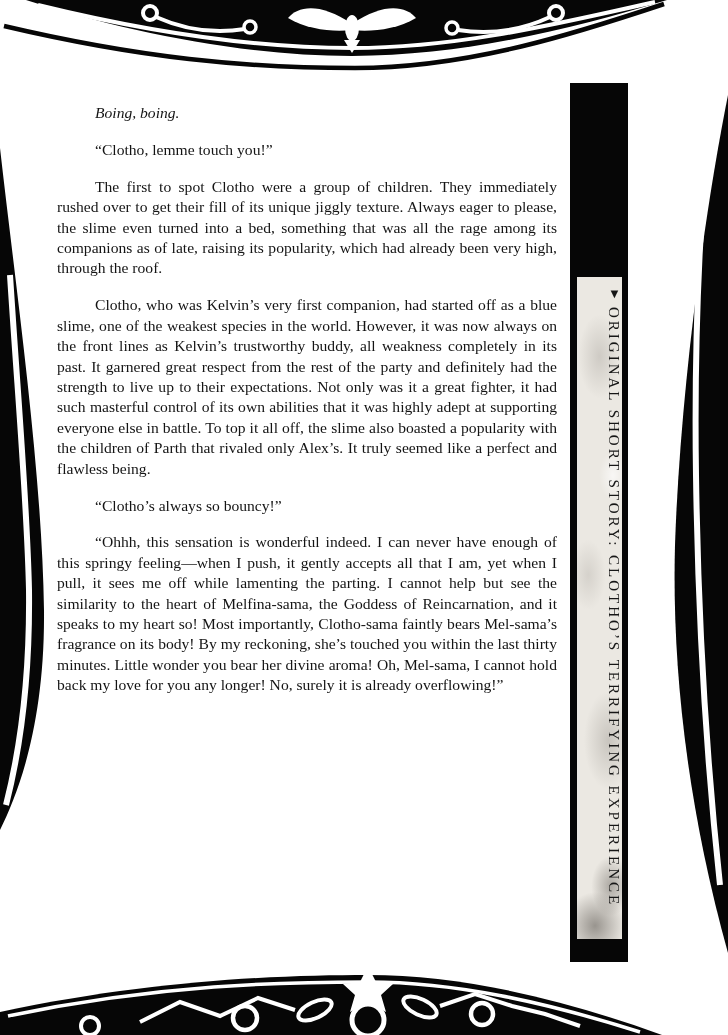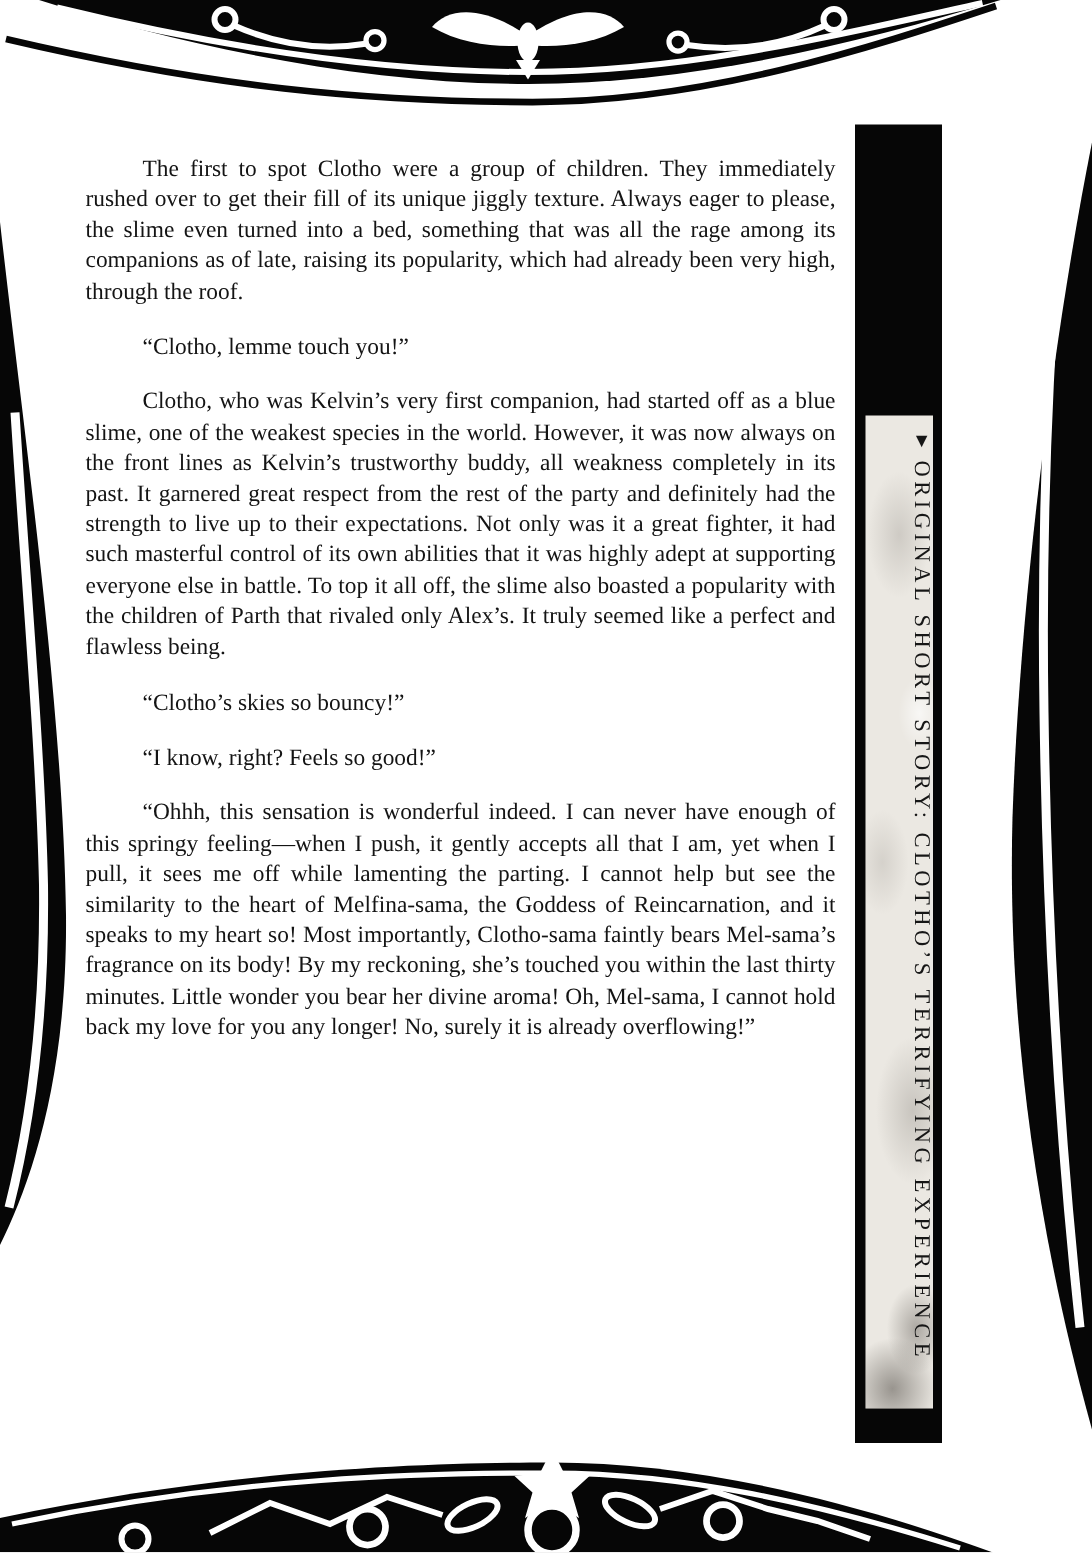--- a/index.html
+++ b/index.html
@@ -97,25 +97,25 @@
     <path d="M0,8 C16,150 42,330 44,470 C45,580 20,650 0,690 Z" fill="#060606"></path>
     <path d="M10,135 C18,260 27,360 29,450 C30,540 20,610 6,665" stroke="#ffffff" stroke-width="6" fill="none"></path>
   </svg>
 
   <svg class="orn right" width="58" height="860" viewBox="0 0 58 860">
     <path d="M58,0 C34,120 10,300 5,450 C2,560 14,700 58,858 Z" fill="#060606"></path>
     <path d="M40,12 C30,120 24,250 26,380 C28,520 36,660 50,790" stroke="#ffffff" stroke-width="6" fill="none"></path>
   </svg>
 
   <div class="text-block">
+    <p class="sfx">Boing, boing.</p>
+    <p>“Clotho, lemme touch you!”</p>
     <p>The first to spot Clotho were a group of children. They immediately rushed over to get their fill of its unique jiggly texture. Always eager to please, the slime even turned into a bed, something that was all the rage among its companions as of late, raising its popularity, which had already been very high, through the roof.</p>
-    <p>“Clotho, lemme touch you!”</p>
     <p>Clotho, who was Kelvin’s very first companion, had started off as a blue slime, one of the weakest species in the world. However, it was now always on the front lines as Kelvin’s trustworthy buddy, all weakness completely in its past. It garnered great respect from the rest of the party and definitely had the strength to live up to their expectations. Not only was it a great fighter, it had such masterful control of its own abilities that it was highly adept at supporting everyone else in battle. To top it all off, the slime also boasted a popularity with the children of Parth that rivaled only Alex’s. It truly seemed like a perfect and flawless being.</p>
-    <p>“Clotho’s skies so bouncy!”</p>
-    <p>“I know, right? Feels so good!”</p>
+    <p>“Clotho’s always so bouncy!”</p>
     <p>“Ohhh, this sensation is wonderful indeed. I can never have enough of this springy feeling—when I push, it gently accepts all that I am, yet when I pull, it sees me off while lamenting the parting. I cannot help but see the similarity to the heart of Melfina-sama, the Goddess of Reincarnation, and it speaks to my heart so! Most importantly, Clotho-sama faintly bears Mel-sama’s fragrance on its body! By my reckoning, she’s touched you within the last thirty minutes. Little wonder you bear her divine aroma! Oh, Mel-sama, I cannot hold back my love for you any longer! No, surely it is already overflowing!”</p>
   </div>
 
   <div class="sidebar-bar">
     <div class="title-strip">
       <span class="marker">▼</span><span>ORIGINAL SHORT STORY: CLOTHO’S TERRIFYING EXPERIENCE</span>
     </div>
   </div>
 
   <svg class="orn bottom" width="728" height="75" viewBox="0 0 728 75">

